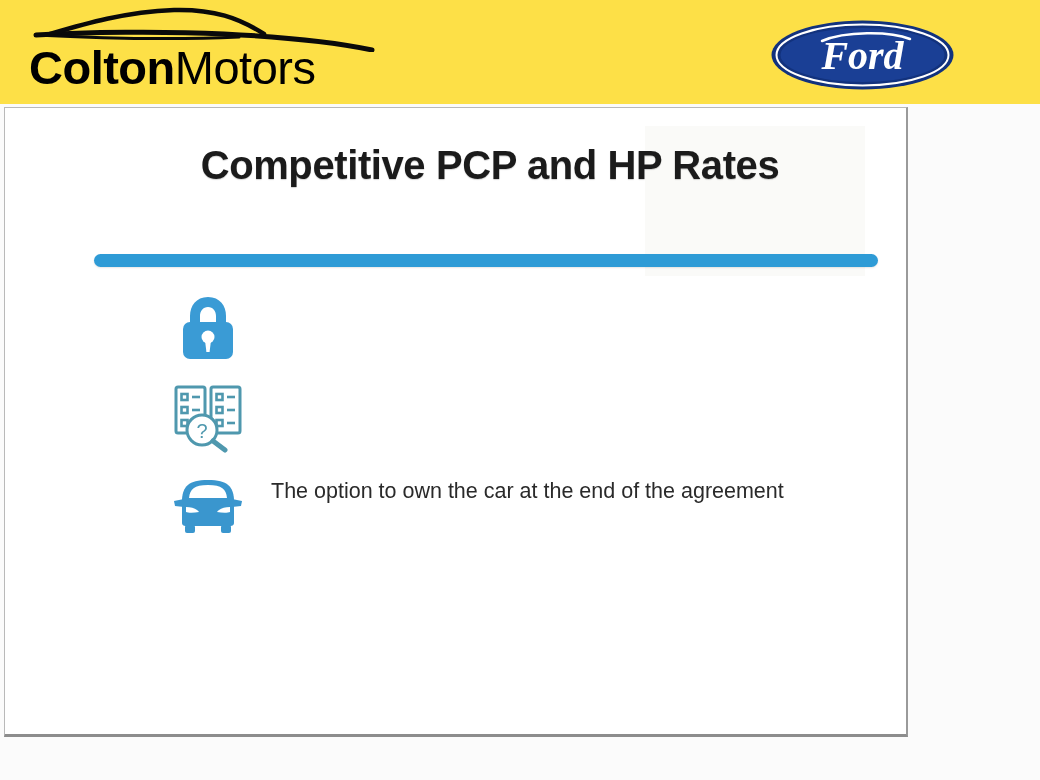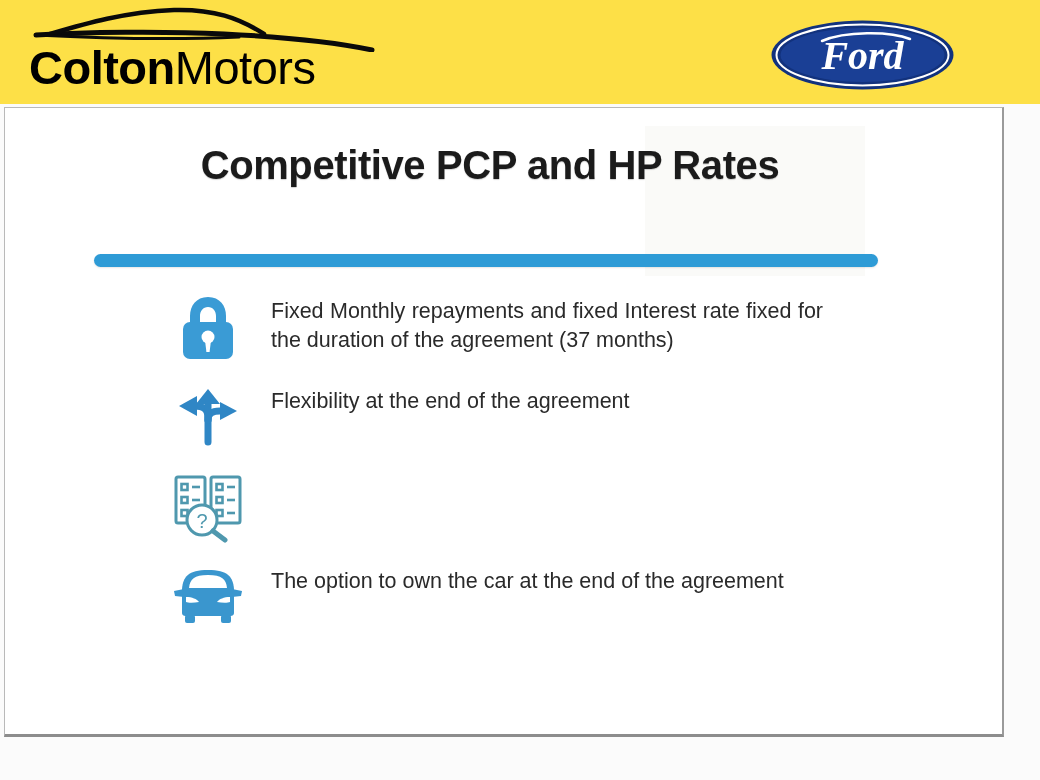--- a/index.html
+++ b/index.html
@@ -59,21 +59,21 @@
     top: 19px;
     width: 185px;
     height: 72px;
   }
 
   
   .card {
     position: absolute;
     left: 4px;
     top: 107px;
-    width: 1000px;
+    width: 904px;
     height: 630px;
     background: #ffffff;
     border: 1px solid #b9b9b9;
     border-bottom: 3px solid #8d8d8d;
     border-right: 2px solid #9a9a9a;
     overflow: hidden;
   }
 
   .watermark {
     position: absolute;
@@ -191,42 +191,22 @@
 
     <div class="feature-row row-lock">
       <div class="feature-icon">
         <svg width="62" height="70" viewBox="0 0 62 70">
           <path d="M31 5 C 19 5, 13 14, 13 24 L 13 34 L 23 34 L 23 24 C 23 19, 26 15, 31 15 C 36 15, 39 19, 39 24 L 39 34 L 49 34 L 49 24 C 49 14, 43 5, 31 5 Z" fill="#3A9BD5"></path>
           <rect x="6" y="30" width="50" height="37" rx="7" fill="#3A9BD5"></rect>
           <circle cx="31" cy="45" r="6.5" fill="#ffffff"></circle>
           <path d="M28 48 L 34 48 L 32.6 60 L 29.4 60 Z" fill="#ffffff"></path>
         </svg>
       </div>
-      <div class="feature-text">Fixed Monthly repayments and fixed Interest rate fixed for the duration of the agreement (37 months)</div>
-    </div>
-
-    <div class="feature-row row-flex">
-      <div class="feature-icon">
-        <svg width="64" height="58" viewBox="0 0 64 58">
-
-          <path d="M32 54 L 32 30 C 32 21, 27 18, 19 18" fill="none" stroke="#2F86C5" stroke-width="7" stroke-linecap="round"></path>
-
-          <path d="M32 32 C 32 25, 37 23, 44 23" fill="none" stroke="#2F86C5" stroke-width="7" stroke-linecap="round"></path>
-
-          <path d="M32 32 L 32 13" fill="none" stroke="#2F86C5" stroke-width="7" stroke-linecap="round"></path>
-
-          <path d="M32 1 L 44 16 L 20 16 Z" fill="#2F86C5"></path>
-
-          <path d="M3 18 L 21 8 L 21 28 Z" fill="#2F86C5"></path>
-
-          <path d="M61 23 L 44 14 L 44 32 Z" fill="#2F86C5"></path>
-        </svg>
-      </div>
-      <div class="feature-text single-line">Flexibility at the end of the agreement</div>
-    </div>
+    </div>
+
 
     <div class="feature-row row-compare">
       <div class="feature-icon">
         <svg width="72" height="72" viewBox="0 0 72 72">
           <g fill="none" stroke="#4F98AE" stroke-width="3">
             <rect x="4" y="6" width="29" height="46" rx="2"></rect>
             <rect x="39" y="6" width="29" height="46" rx="2"></rect>
             <g stroke-width="2.6">
               <rect x="9.5" y="13" width="6" height="6"></rect>
               <rect x="9.5" y="26" width="6" height="6"></rect>

